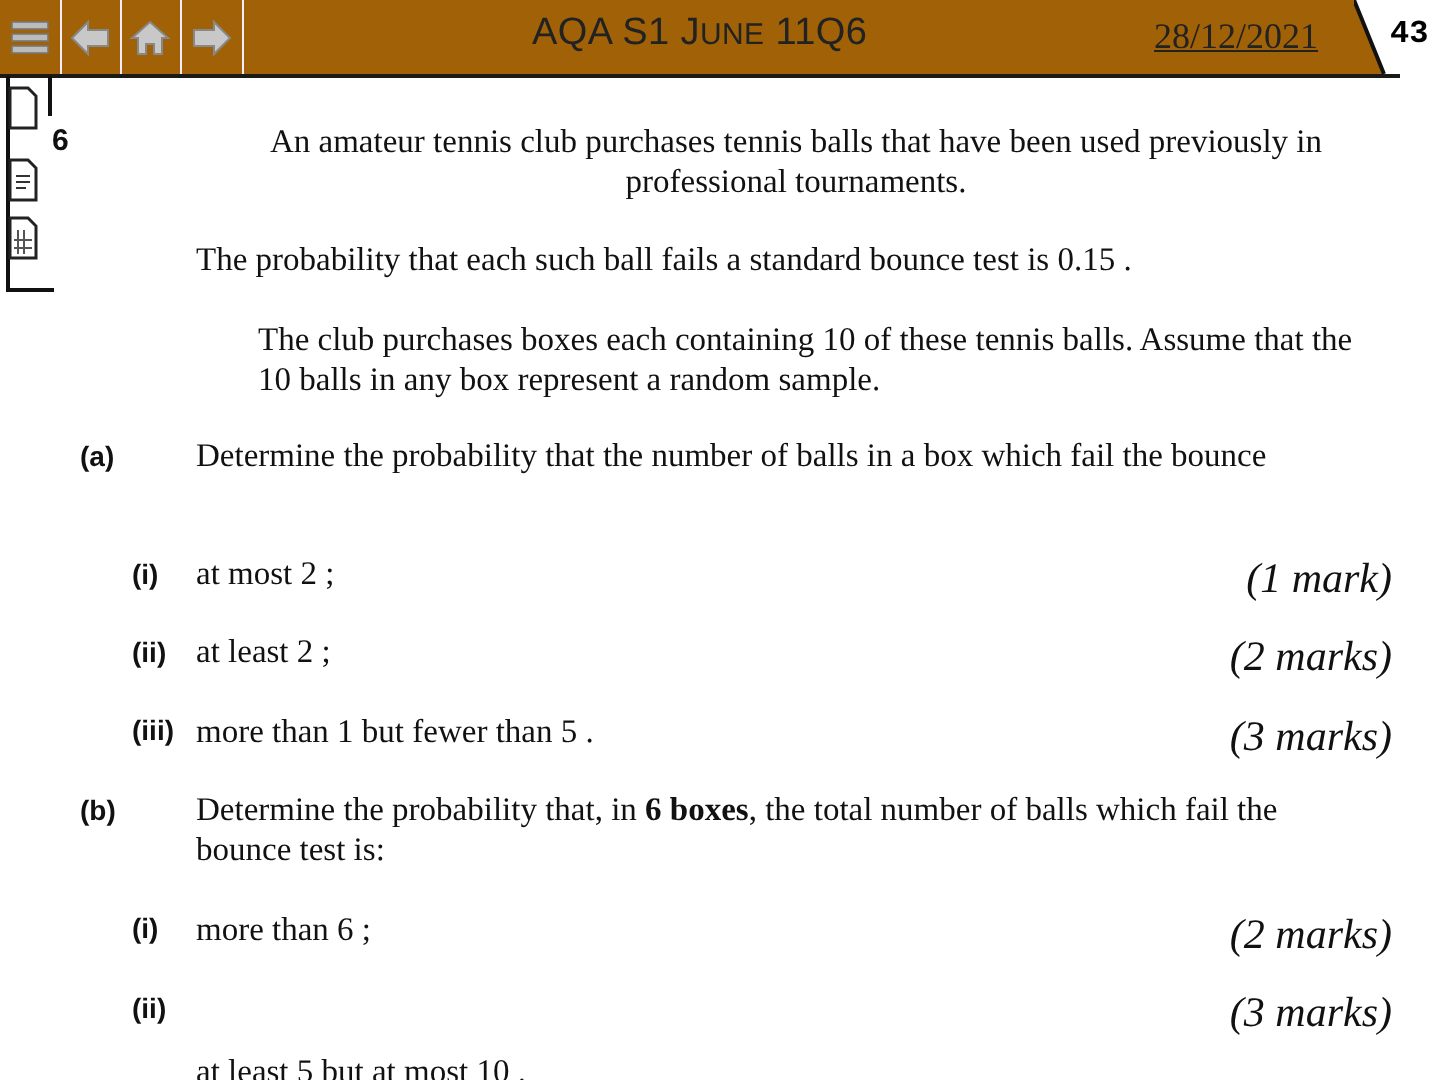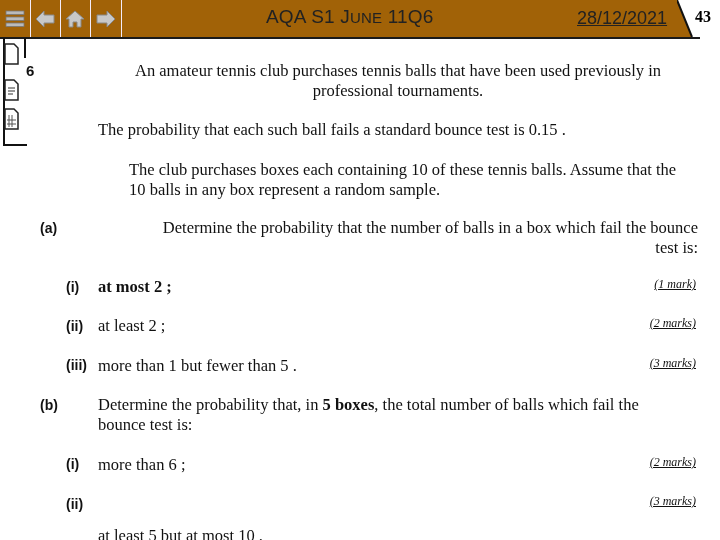--- a/index.html
+++ b/index.html
@@ -1,30 +1,30 @@
 <!DOCTYPE html>
 <html><head>
 <meta charset="utf-8">
 <style>
   html, body { margin:0; padding:0; }
   body { width:720px; height:540px; background:#ffffff; position:relative; overflow:hidden; font-family:"Liberation Serif", serif; color:#111; }
   .topbar { position:absolute; left:0; top:0; width:700px; height:37px; background:#a16207; border-bottom:2px solid #1a1a1a; }
   .navbtn { position:absolute; top:0; height:37px; width:30px; border-right:1px solid #f4ecfa; display:flex; align-items:center; justify-content:center; }
   .title { position:absolute; left:266px; top:6px; font-family:"Liberation Sans", sans-serif; font-size:19px; color:#222; letter-spacing:0.2px; }
   .title .sc { font-size:15px; }
-  .date { position:absolute; left:577px; top:8px; font-family:Liberation Sans, sans-serif; font-size:18px; color:#222; text-decoration:underline; }
+  .date { position:absolute; left:577px; top:8px; font-family:Liberation Serif, serif; font-size:18px; color:#222; text-decoration:underline; }
   .pagenum-tab { position:absolute; left:677px; top:0; width:43px; height:37px; }
-  .pagenum { position:absolute; left:695px; top:8px; font-family:Liberation Serif, serif; font-weight:bold; font-size:16px; color:#000; }
+  .pagenum { position:absolute; left:695px; top:8px; font-family:Liberation Mono, monospace; font-weight:bold; font-size:16px; color:#000; }
   .leftbar { position:absolute; left:3px; top:38px; width:22px; height:106px; border-left:2px solid #111; border-bottom:2px solid #111; }
   .sideicon { position:absolute; left:3px; }
   .vline { position:absolute; left:24px; top:38px; width:2px; height:20px; background:#111; }
   .qnum { position:absolute; left:26px; top:62px; font-family:"Liberation Sans", sans-serif; font-weight:bold; font-size:15px; }
   .p { position:absolute; left:98px; font-size:16.5px; line-height:19.5px; width:600px; }
   .lbl { position:absolute; font-family:"Liberation Sans", sans-serif; font-weight:bold; font-size:14px; }
-  .marks { position:absolute; right:24px; font-style:italic; font-size:12px;text-decoration:underline; }
+  .marks { position:absolute; right:24px; font-style:italic; font-size:21px; }
 </style>
 </head>
 <body>
 
 <div class="topbar">
   <div class="navbtn" style="left:0;">
     <svg width="22" height="22" viewBox="0 0 22 22">
       <rect x="2" y="3" width="18" height="3.5" fill="#bbb" stroke="#777" stroke-width="0.8"></rect>
       <rect x="2" y="9" width="18" height="3.5" fill="#bbb" stroke="#777" stroke-width="0.8"></rect>
       <rect x="2" y="15" width="18" height="3.5" fill="#bbb" stroke="#777" stroke-width="0.8"></rect>
@@ -79,40 +79,39 @@
   <div>An amateur tennis club purchases tennis balls that have been used previously in</div>
   <div>professional tournaments.</div>
 </div>
 <div class="p" style="top:120px;">The probability that each such ball fails a standard bounce test is 0.15 .</div>
 <div class="p" style="top:160px;margin-left:31px;">
   <div>The club purchases boxes each containing 10 of these tennis balls.  Assume that the</div>
   <div>10 balls in any box represent a random sample.</div>
 </div>
 
 <div class="lbl" style="left:40px; top:220px;">(a)</div>
-<div class="p" style="top:218px;text-align:right;">
+<div class="p" style="top:218px;">
   <div>Determine the probability that the number of balls in a box which fail the bounce</div>
-  <div>test is:</div>
 </div>
 
 <div class="lbl" style="left:66px; top:279px;">(i)</div>
-<div class="p" style="top:277px;font-weight:bold;">at most 2 ;</div>
+<div class="p" style="top:277px;">at most 2 ;</div>
 <div class="marks" style="top:277px;">(1 mark)</div>
 
 <div class="lbl" style="left:66px; top:318px;">(ii)</div>
 <div class="p" style="top:316px;">at least 2 ;</div>
 <div class="marks" style="top:316px;">(2 marks)</div>
 
 <div class="lbl" style="left:66px; top:357px;">(iii)</div>
 <div class="p" style="top:356px;">more than 1 but fewer than 5 .</div>
 <div class="marks" style="top:356px;">(3 marks)</div>
 
 <div class="lbl" style="left:40px; top:397px;">(b)</div>
 <div class="p" style="top:395px;">
-  <div><span>Determine the probability that, in </span><b>5 boxes</b><span>, the total number of balls which fail the</span></div>
+  <div><span>Determine the probability that, in </span><b>6 boxes</b><span>, the total number of balls which fail the</span></div>
   <div>bounce test is:</div>
 </div>
 
 <div class="lbl" style="left:66px; top:456px;">(i)</div>
 <div class="p" style="top:455px;">more than 6 ;</div>
 <div class="marks" style="top:455px;">(2 marks)</div>
 
 <div class="lbl" style="left:66px; top:496px;">(ii)</div>
 <div class="p" style="top:494px;margin-top:32px;">at least 5 but at most 10 .</div>
 <div class="marks" style="top:494px;">(3 marks)</div>

